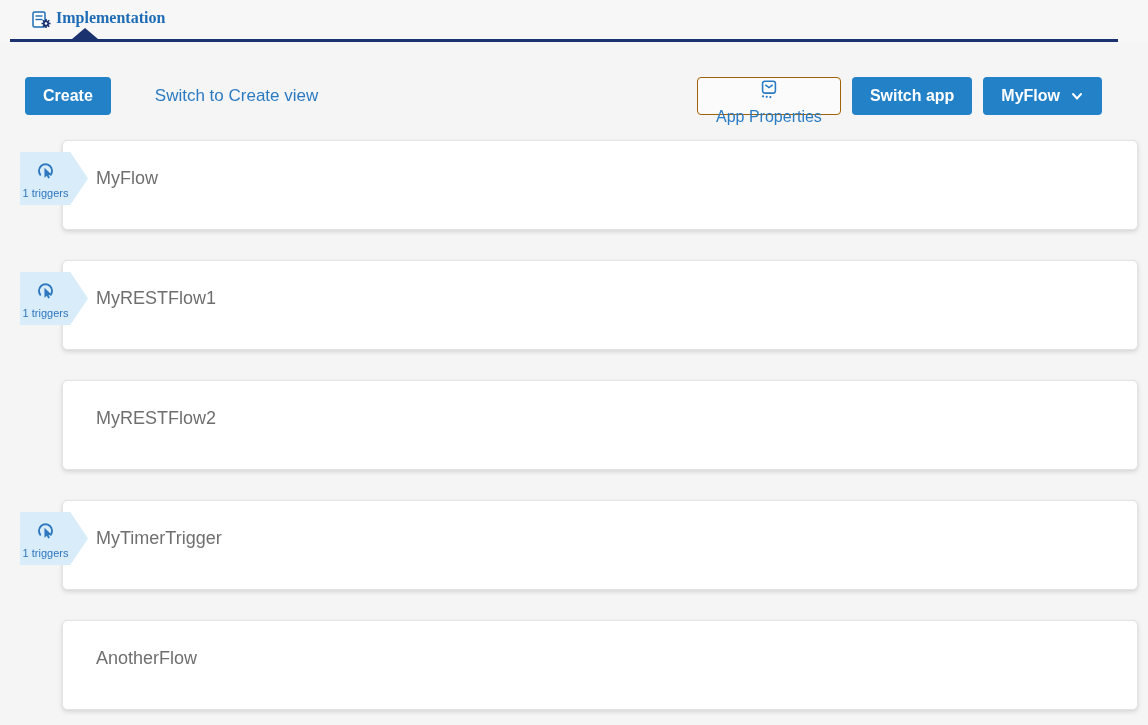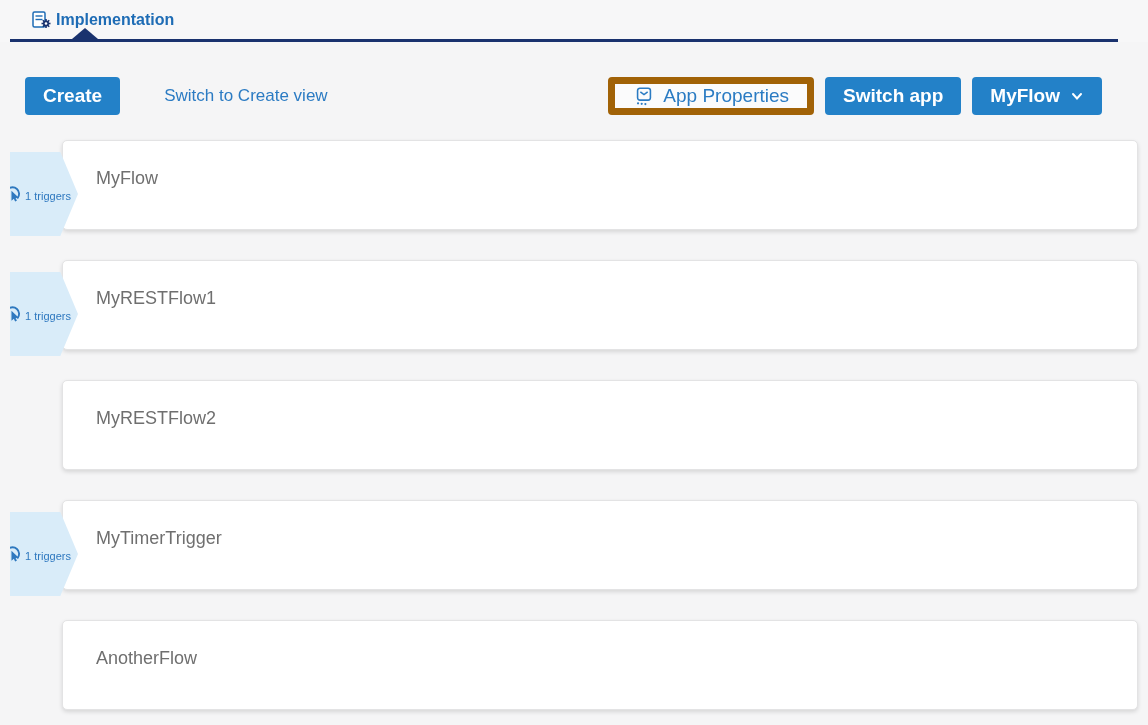--- a/index.html
+++ b/index.html
@@ -7,22 +7,22 @@
   body {
     font-family: "Liberation Sans", sans-serif;
     background: #f5f5f6;
     overflow: hidden;
     position: relative;
   }
 
   
   .tabbar { padding-top: 9px; position: relative; background: #f7f7f8; }
   .tab {
-    display: inline-flex; align-items: center; gap: 4px;
-    margin-left: 30px; cursor: pointer; padding-bottom: 8px;
+    display: inline-flex; align-items: flex-start; gap: 4px;
+    margin-left: 30px; cursor: pointer; padding-bottom: 8px; font-family: Liberation Serif, serif;
   }
   .tab-label { color: #1e6cb5; font-size: 16px; font-weight: bold; }
   .tab-underline {
     position: relative; height: 3px; background: #1a326e;
     margin-left: 10px; margin-right: 30px;
   }
   .tab-pointer {
     position: absolute; left: 62px; bottom: 3px;
     width: 0; height: 0;
     border-left: 13px solid transparent;
@@ -31,43 +31,43 @@
   }
 
   
   .toolbar {
     display: flex; align-items: center;
     margin: 34px 46px 0 25px; height: 40px;
   }
   .btn {
     border: none; border-radius: 4px; cursor: pointer;
     font-family: "Liberation Sans", sans-serif;
-    font-size: 19px; height: 38px; padding: 0 18px;
+    font-size: 16px; height: 38px; padding: 0 18px;
     display: inline-flex; align-items: center; gap: 8px;
     background: transparent;
   }
   .btn-primary { background: #2381c8; color: #ffffff; font-weight: bold; }
-  .btn-outline { background: #fbfbfc; border: 7px solid #a16207; color: #2b7bc3; }
+  .btn-outline { background: #fbfbfc; border: 1px solid #a16207; color: #2b7bc3; flex-direction: column; }
   .btn-disabled { background: #fbfbfc; border: 1px solid #bcd9f0; color: #a5cbe9; cursor: default; }
   .link {
     color: #2b7bc3; font-size: 17px; margin-left: 44px; cursor: pointer;
     text-decoration: none;
   }
   .toolbar-right { margin-left: auto; display: flex; align-items: center; gap: 11px; }
   .chevron-down { display: inline-flex; margin-left: 2px; }
 
   
   .flow-list { margin-top: 20px; }
   .flow-row { position: relative; height: 90px; margin-bottom: 30px; }
   .trigger-badge {
-    position: absolute; left: 10px; top: 16px; z-index: 2;
-    width: 68px; height: 84px;
+    position: absolute; left: 20px; top: 16px; z-index: 2;
+    width: 68px; height: 53px;
     background: #d9ecf9;
     clip-path: polygon(0 0, 74% 0, 100% 50%, 74% 100%, 0 100%);
-    display: flex; flex-direction: row; align-items: center; justify-content: center;
+    display: flex; flex-direction: column; align-items: center; justify-content: center;
     padding-right: 17px; cursor: pointer;
   }
   .trig-icon { color: #2e78bf; line-height: 0; }
   .trig-count {
     color: #2e78bf; font-size: 11px; margin-top: 3px; white-space: nowrap;
   }
   .flow-card {
     position: absolute; left: 62px; right: 10px; top: 4px; height: 90px;
     background: #ffffff;
     border: 1px solid #e3e3e4; border-radius: 5px;

